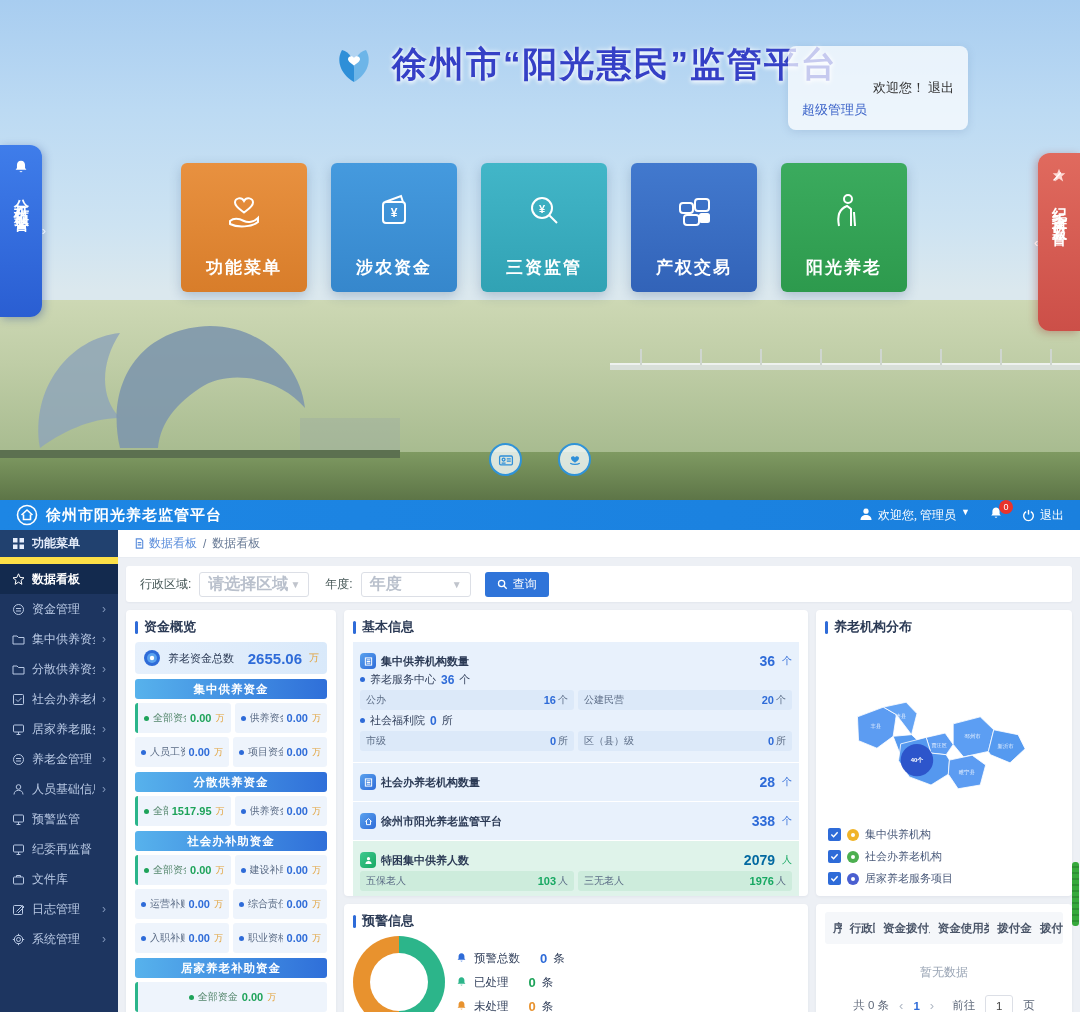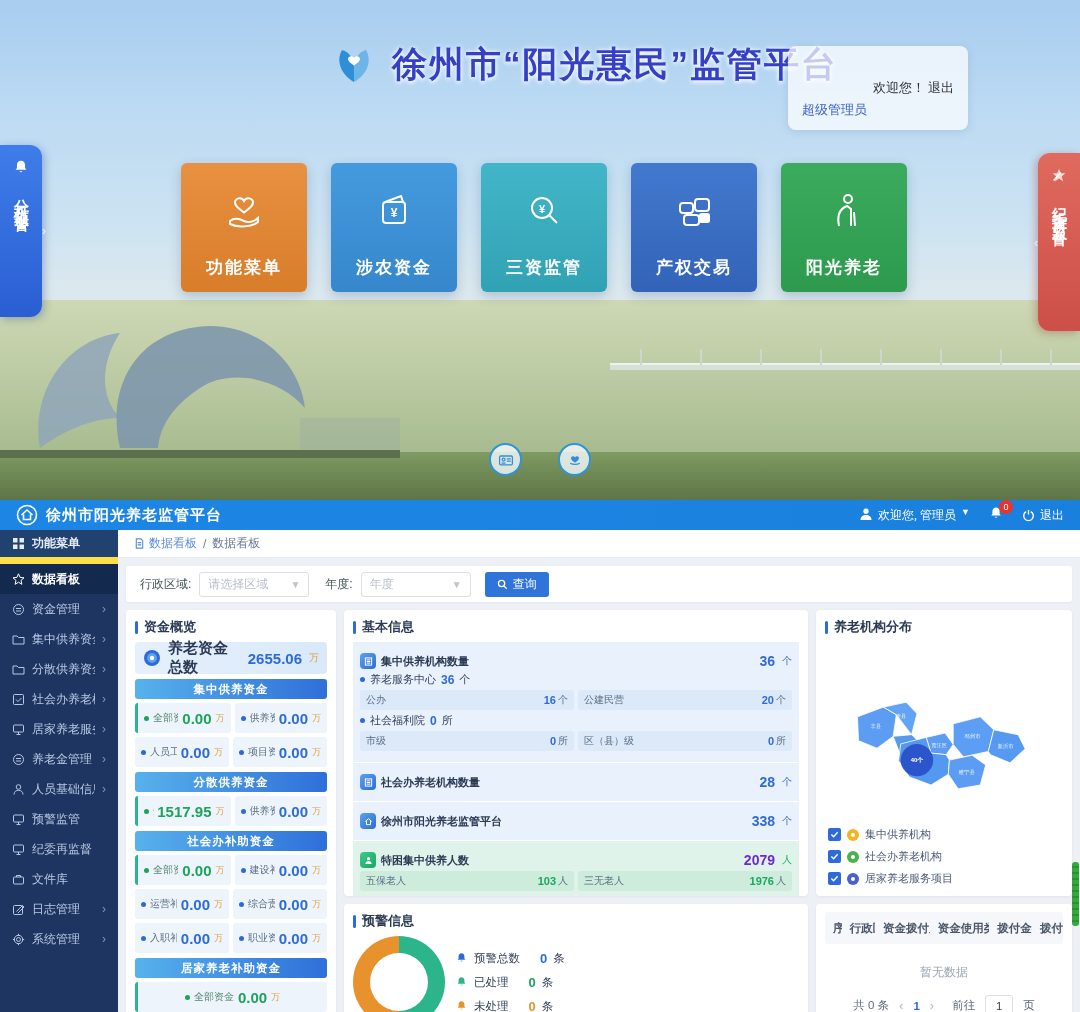--- a/index.html
+++ b/index.html
@@ -53,39 +53,39 @@
   .sb-item .chev { color:#7f94b8; font-size:12px; }
   .sb-item.active { background:#132a4e; color:#ffffff; font-weight:bold; }
   .mi { flex-shrink:0; }
 
   .content { flex:1; min-width:0; background:#edf0f5; overflow:hidden; display:flex; flex-direction:column; }
   .crumbbar { height:28px; background:#fff; display:flex; align-items:center; gap:6px; padding:0 16px; font-size:12px; color:#697b96; flex-shrink:0; border-bottom:1px solid #e8ecf2; }
   .crumbbar .c1 { color:#5a8ddb; display:flex; align-items:center; gap:4px; }
   .inner { padding:8px; flex:1; min-height:0; }
   .filtercard { background:#fff; height:36px; border-radius:3px; display:flex; align-items:center; gap:8px; padding:0 14px; margin-bottom:8px; font-size:12px; color:#455; box-shadow:0 1px 2px rgba(30,50,90,.05); }
   .fselect { width:110px; height:25px; border:1px solid #dcdfe6; border-radius:3px; background:#fff; display:flex; align-items:center; padding:0 8px; color:#b9c0cc; cursor:pointer; }
-  .fselect .ph { flex:1; font-size:12px; }
+  .fselect .ph { flex:1; font-size:16px;font-weight:bold; }
   .fselect .cv { color:#c0c4cc; font-size:10px; }
   .qbtn { height:25px; background:#2f74d9; color:#fff; border:none; border-radius:3px; padding:0 12px; font-size:12px; display:flex; align-items:center; gap:5px; cursor:pointer; margin-left:6px; }
 
   .grid { display:grid; grid-template-columns:210px 1fr 256px; grid-template-rows:286px 170px; gap:8px; }
   .panel { background:#fff; border-radius:4px; padding:8px 9px; box-shadow:0 1px 3px rgba(30,50,90,.06); overflow:hidden; position:relative; }
   .ptitle { display:flex; align-items:center; gap:6px; margin-bottom:6px; }
   .ptitle .bar { width:3px; height:13px; background:#2e6bd8; border-radius:2px; }
   .ptitle .txt { font-size:13px; font-weight:bold; color:#2b3a55; }
 
   
   .bcard { background:#e8f1fc; border-radius:0; padding:11px 7px; margin-bottom:1px; }
   .bcard.green { background:#dff3ea; }
   .bhead { display:flex; align-items:center; gap:5px; }
   .bico { width:16px; height:16px; border-radius:4px; background:linear-gradient(135deg,#5aa2ee,#2e6bd8); display:flex; align-items:center; justify-content:center; flex-shrink:0; }
   .bcard.green .bico { background:linear-gradient(135deg,#3ec98f,#17a express 862); background:linear-gradient(135deg,#3ec98f,#17a862); }
   .bhead .bl { font-size:11px; font-weight:bold; color:#2b3a55; flex:1; white-space:nowrap; }
   .bhead .bv { font-size:14px; font-weight:bold; color:#2e6bd8; }
-  .bcard.green .bhead .bv { color:#6d28d9; }
+  .bcard.green .bhead .bv { color:#0369a1; }
   .bhead .bu { font-size:10px; color:#2e6bd8; margin-left:2px; }
   .bcard.green .bhead .bu { color:#17a862; }
   .brow { display:flex; align-items:center; gap:5px; margin-top:3px; font-size:11px; color:#33415c; }
   .brow .d { width:5px; height:5px; border-radius:50%; background:#2e6bd8; }
   .brow b { color:#2e6bd8; font-size:12px; }
   .bsubs { display:flex; gap:4px; margin-top:3px; }
   .bsub { flex:1; background:#dce9f9; border-radius:3px; height:20px; display:flex; align-items:center; padding:0 6px; font-size:10px; color:#5a6b85; white-space:nowrap; }
   .bcard.green .bsub { background:#cdecdc; }
   .bsub .sv { margin-left:auto; color:#2e6bd8; font-weight:bold; font-size:11px; }
   .bcard.green .bsub .sv { color:#17a862; }
@@ -94,29 +94,29 @@
   
   .mapwrap { display:flex; justify-content:center; }
   .legend { position:absolute; left:12px; bottom:10px; display:flex; flex-direction:column; gap:7px;text-align:center; }
   .lrow { display:flex; align-items:center; gap:6px; font-size:11px; color:#4a5a7a; }
   .chk { width:13px; height:13px; background:#2e6bd8; border-radius:2px; display:flex; align-items:center; justify-content:center; cursor:pointer; }
   .pin { width:12px; height:12px; border-radius:50%; display:flex; align-items:center; justify-content:center; }
   .pin i { width:4px; height:4px; border-radius:50%; background:#fff; }
 
   
   .totcard { background:linear-gradient(90deg,#e6f0fc,#d9e9fa); border-radius:4px; height:32px; display:flex; align-items:center; gap:7px; padding:0 8px; margin-bottom:5px; }
-  .totcard .tl { font-size:15px; font-weight:bold; color:#2b3a55; flex:1; }
+  .totcard .tl { font-size:11px; font-weight:normal; color:#2b3a55; flex:1; }
   .totcard .tv { font-size:15px; font-weight:bold; color:#2e6bd8; }
   .totcard .tu { font-size:10px; color:#e2a23a; }
   .shdr { height:20px; border-radius:3px; background:linear-gradient(90deg,#57b2ec,#2f6fd9); color:#fff; font-size:11.5px; font-weight:bold; display:flex; align-items:center; justify-content:center; margin:5px 0 4px; letter-spacing:1px; }
   .frow { display:flex; gap:4px; margin-bottom:4px; }
   .fi { flex:1; min-width:0; background:#eef4fc; border-radius:3px; height:30px; display:flex; align-items:center; gap:4px; padding:0 6px; }
   .fi .dot { width:5px; height:5px; border-radius:50%; background:#2e6bd8; flex-shrink:0; }
   .fi .fk { font-size:10px; color:#5a6b85; white-space:nowrap; overflow:hidden; }
-  .fi .fv { margin-left:auto; font-size:15px; font-weight:bold; color:#2e6bd8; white-space:nowrap; }
+  .fi .fv { margin-left:auto; font-size:11px; font-weight:bold; color:#2e6bd8; white-space:nowrap; }
   .fi .fu { font-size:9px; color:#e2a23a; }
   .fi.g { border-left:3px solid #2bb58a; }
   .fi.g .dot { background:#1ea35a; }
   .fi.g .fk { color:#55876d; }
   .fi.g .fv { color:#1ea35a; }
   .fi.full { justify-content:center; }
   .fi.full .fv { margin-left:0; }
 
   
   .warnflex { display:flex; align-items:center; gap:10px; }

